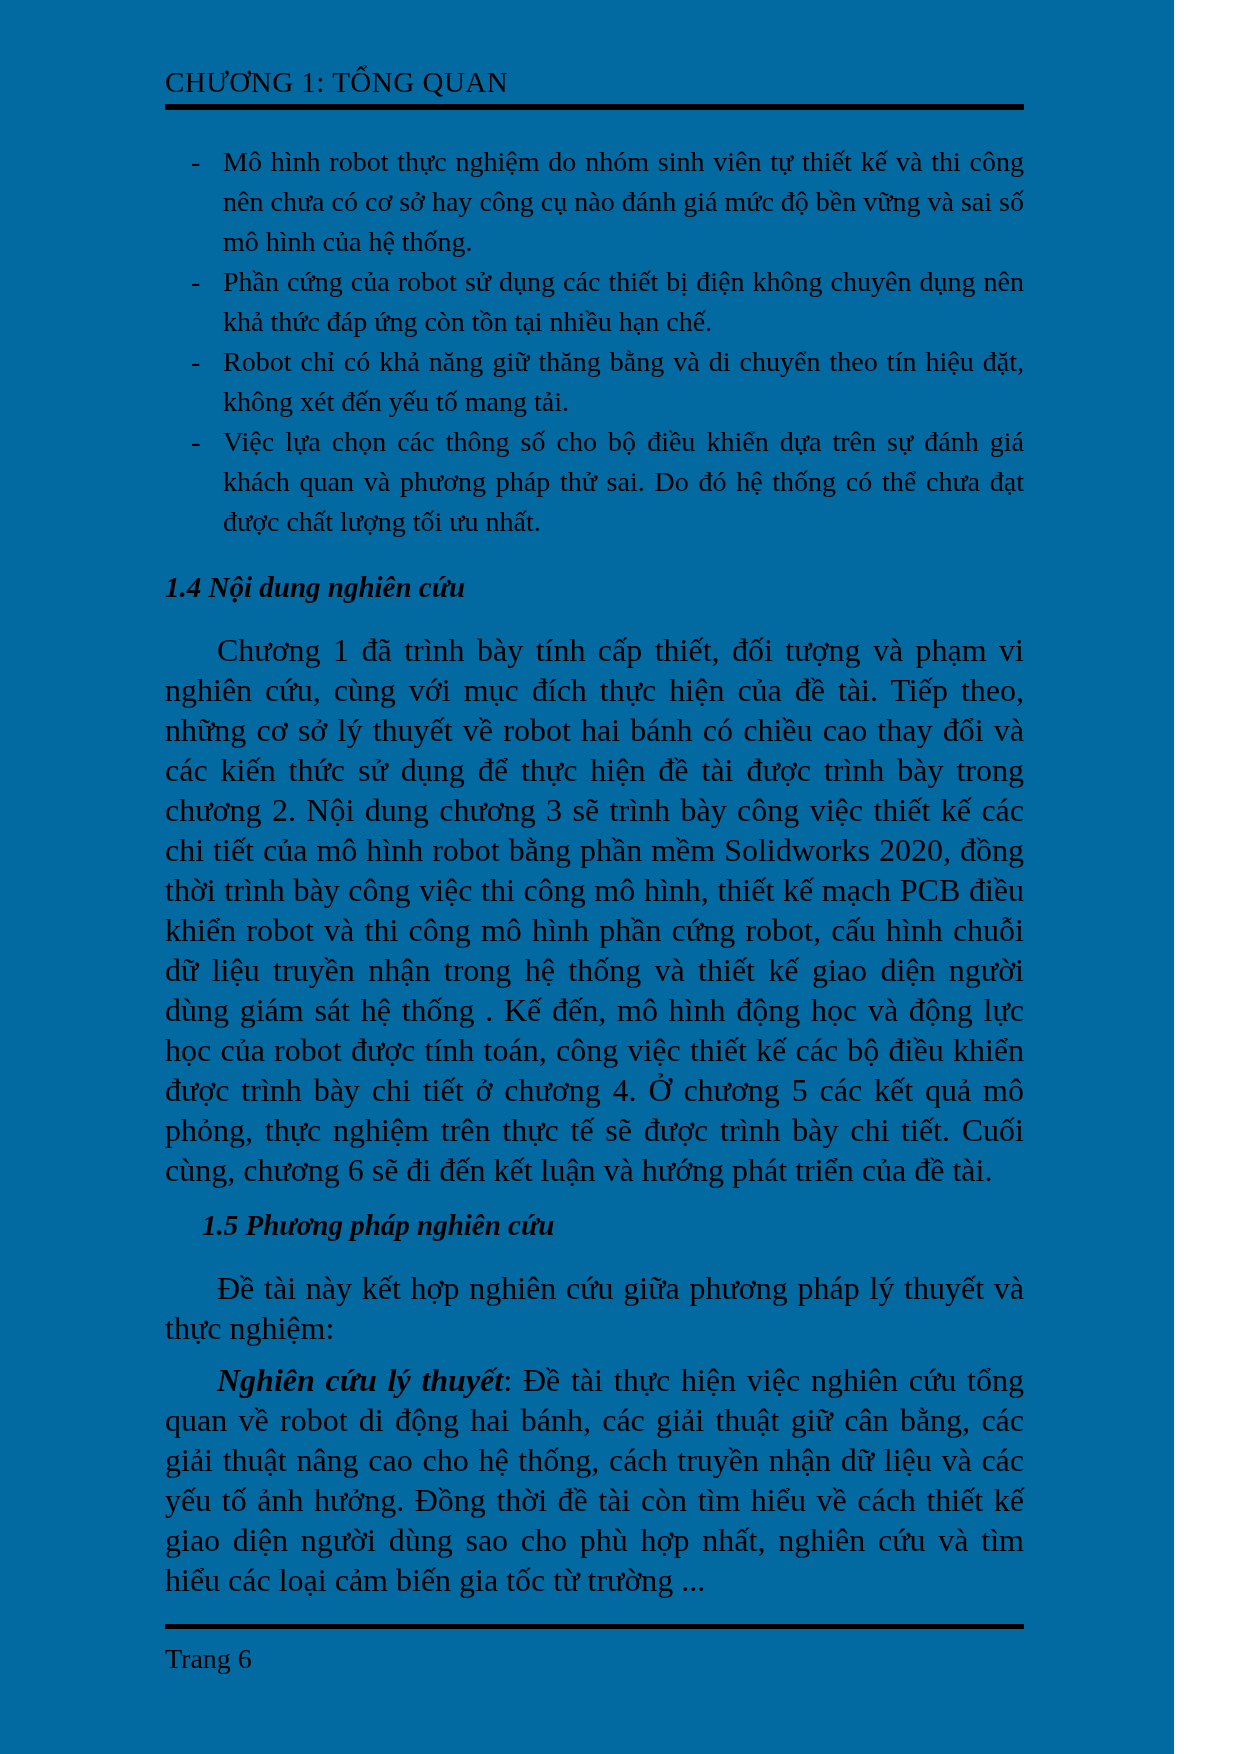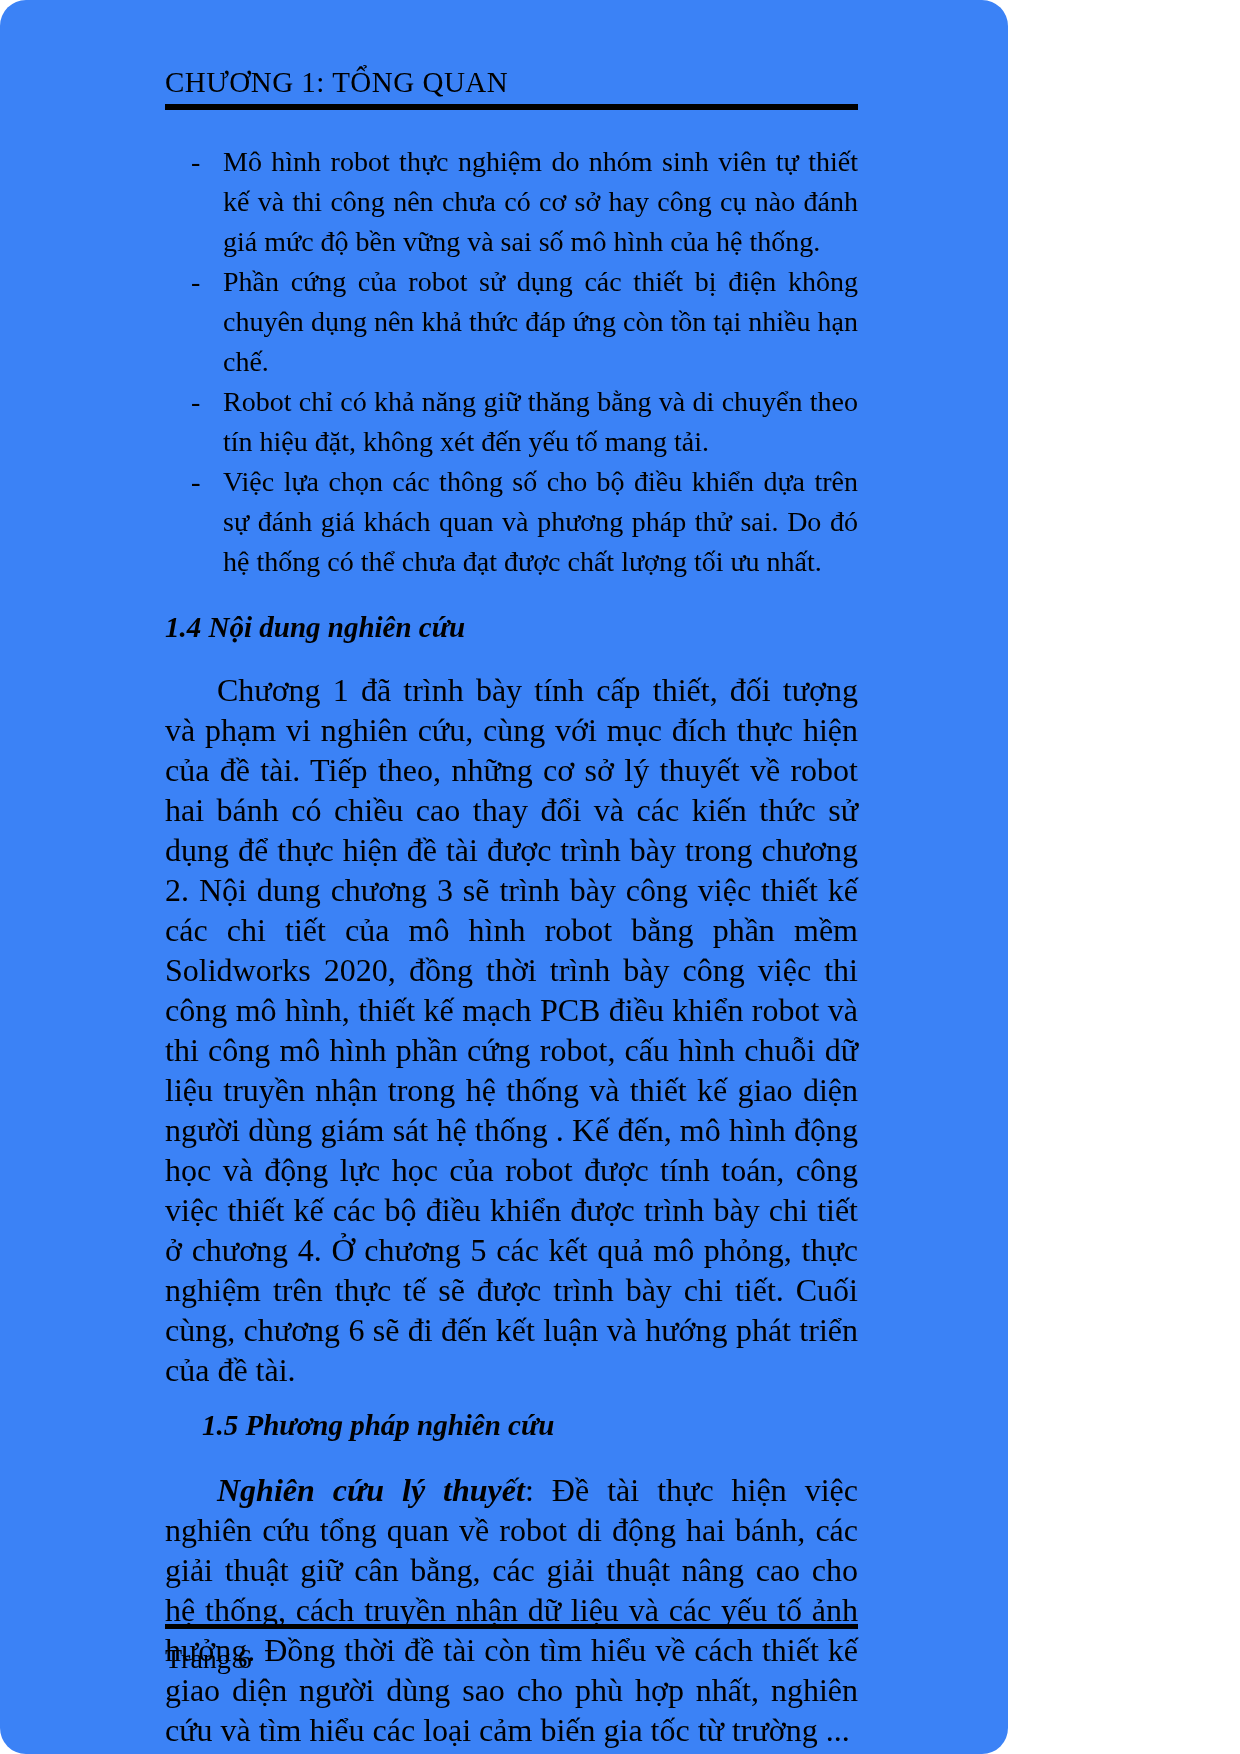--- a/index.html
+++ b/index.html
@@ -1,25 +1,24 @@
 <!DOCTYPE html>
 <html lang="vi"><head>
 <meta charset="utf-8">
 <style>
   html, body { margin: 0; padding: 0; background: #ffffff; }
   .page {
     position: relative;
-    width: 1008px;
+    width: 1174px;
     height: 1754px;
-    background: #3b82f6;
+    background: #0369a1;
     color: #000000;
     font-family: "Liberation Serif", "DejaVu Serif", serif;
     overflow: hidden;
     box-sizing: border-box;
-    border-radius: 26px;
   }
   .page-inner {
     padding: 66px 150px 0 165px;
   }
   .chapter-title {
     font-size: 29px;
     line-height: 32px;
     letter-spacing: 0.5px;
     white-space: nowrap;
   }
@@ -53,21 +52,21 @@
     font-style: italic;
   }
   .sec-heading.h15 { margin-top: 18px; margin-left: 37px; }
   .para {
     font-size: 32px;
     line-height: 40px;
     text-align: justify;
     text-indent: 52px;
     margin: 0;
   }
-  .para.method { margin-top: 28px; }
+  .para.method { margin-top: 12px; }
   .para .lead {
     font-weight: bold;
     font-style: italic;
   }
   .page-footer {
     position: absolute;
     left: 165px;
     right: 150px;
     top: 1624px;
   }
@@ -114,20 +113,21 @@
         <li>
           <span class="marker">-</span>
           <span class="li-text">Việc lựa chọn các thông số cho bộ điều khiển dựa trên sự đánh giá khách quan và phương pháp thử sai. Do đó hệ thống có thể chưa đạt được chất lượng tối ưu nhất.</span>
         </li>
       </ul>
 
       <h2 class="sec-heading">1.4 Nội dung nghiên cứu</h2>
       <p class="para">Chương 1 đã trình bày tính cấp thiết, đối tượng và phạm vi nghiên cứu, cùng với mục đích thực hiện của đề tài. Tiếp theo, những cơ sở lý thuyết về robot hai bánh có chiều cao thay đổi và các kiến thức sử dụng để thực hiện đề tài được trình bày trong chương 2. Nội dung chương 3 sẽ trình bày công việc thiết kế các chi tiết của mô hình robot bằng phần mềm Solidworks 2020, đồng thời trình bày công việc thi công mô hình, thiết kế mạch PCB điều khiển robot và thi công mô hình phần cứng robot, cấu hình chuỗi dữ liệu truyền nhận trong hệ thống và thiết kế giao diện người dùng giám sát hệ thống . Kế đến, mô hình động học và động lực học của robot được tính toán, công việc thiết kế các bộ điều khiển được trình bày chi tiết ở chương 4. Ở chương 5 các kết quả mô phỏng, thực nghiệm trên thực tế sẽ được trình bày chi tiết. Cuối cùng, chương 6 sẽ đi đến kết luận và hướng phát triển của đề tài.</p>
 
       <h2 class="sec-heading h15">1.5 Phương pháp nghiên cứu</h2>
+      <p class="para">Đề tài này kết hợp nghiên cứu giữa phương pháp lý thuyết và thực nghiệm:</p>
       <p class="para method"><span class="lead">Nghiên cứu lý thuyết</span><span>: Đề tài thực hiện việc nghiên cứu tổng quan về robot di động hai bánh, các giải thuật giữ cân bằng, các giải thuật nâng cao cho hệ thống, cách truyền nhận dữ liệu và các yếu tố ảnh hưởng. Đồng thời đề tài còn tìm hiểu về cách thiết kế giao diện người dùng sao cho phù hợp nhất, nghiên cứu và tìm hiểu các loại cảm biến gia tốc từ trường ...</span></p>
     </main>
 
   </div>
 
   <footer class="page-footer">
     <hr class="footer-rule">
     <div class="page-number">Trang 6</div>
   </footer>
 </div>

